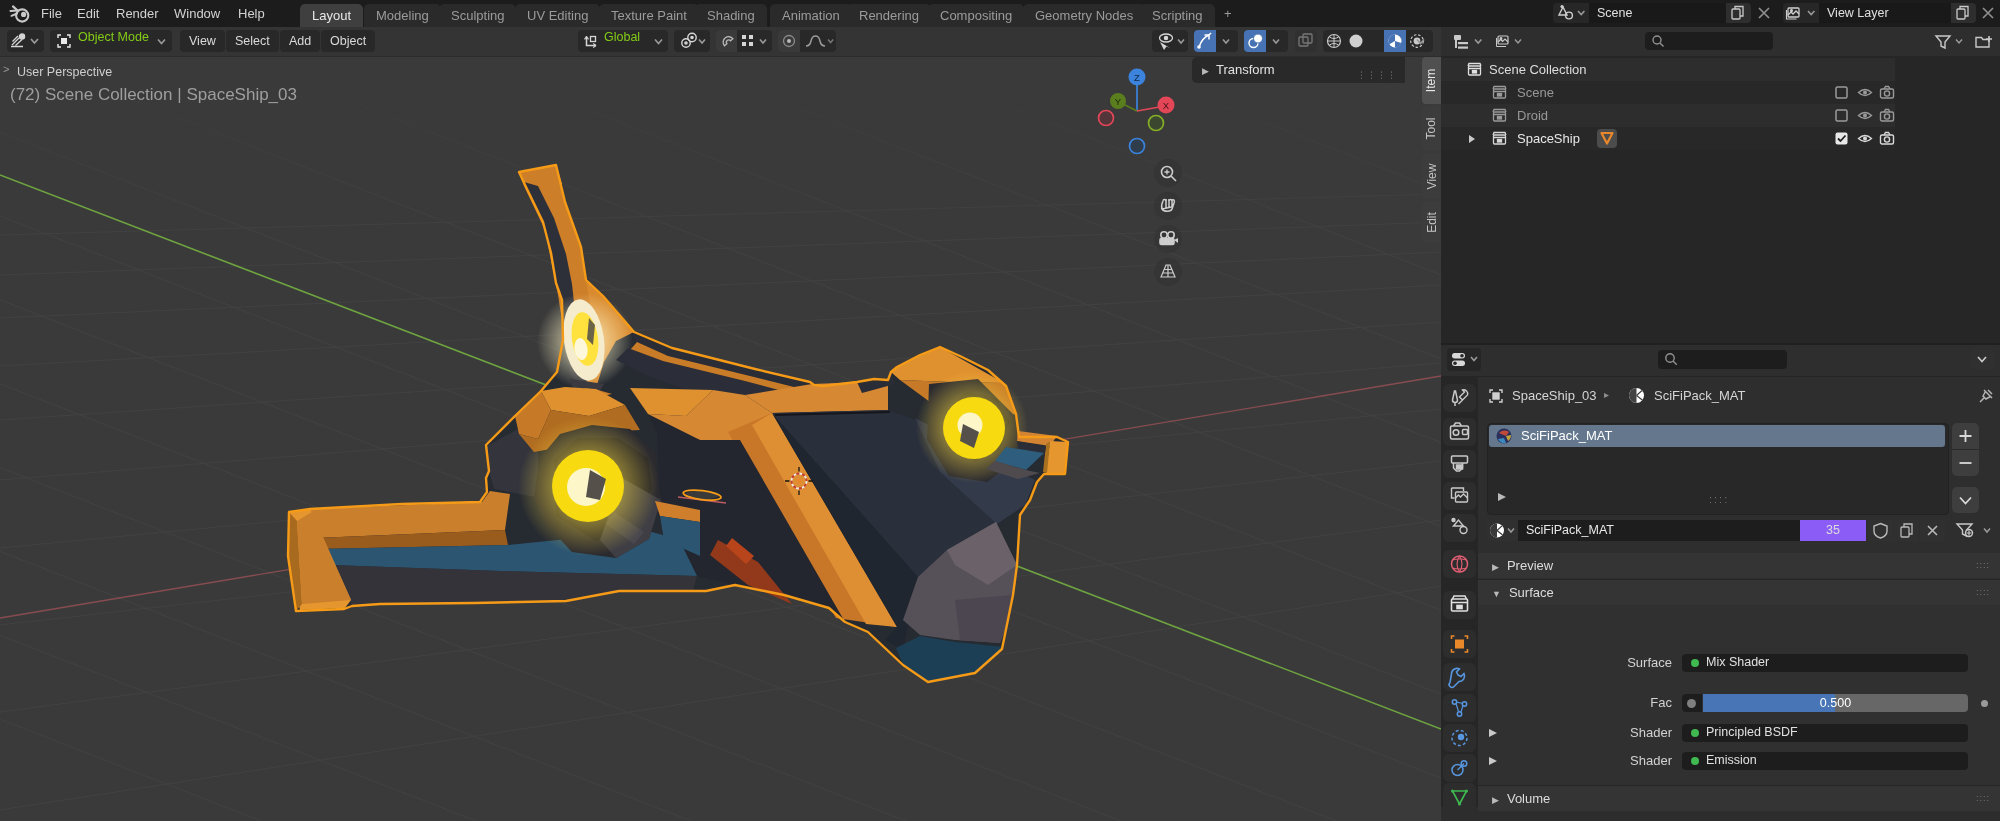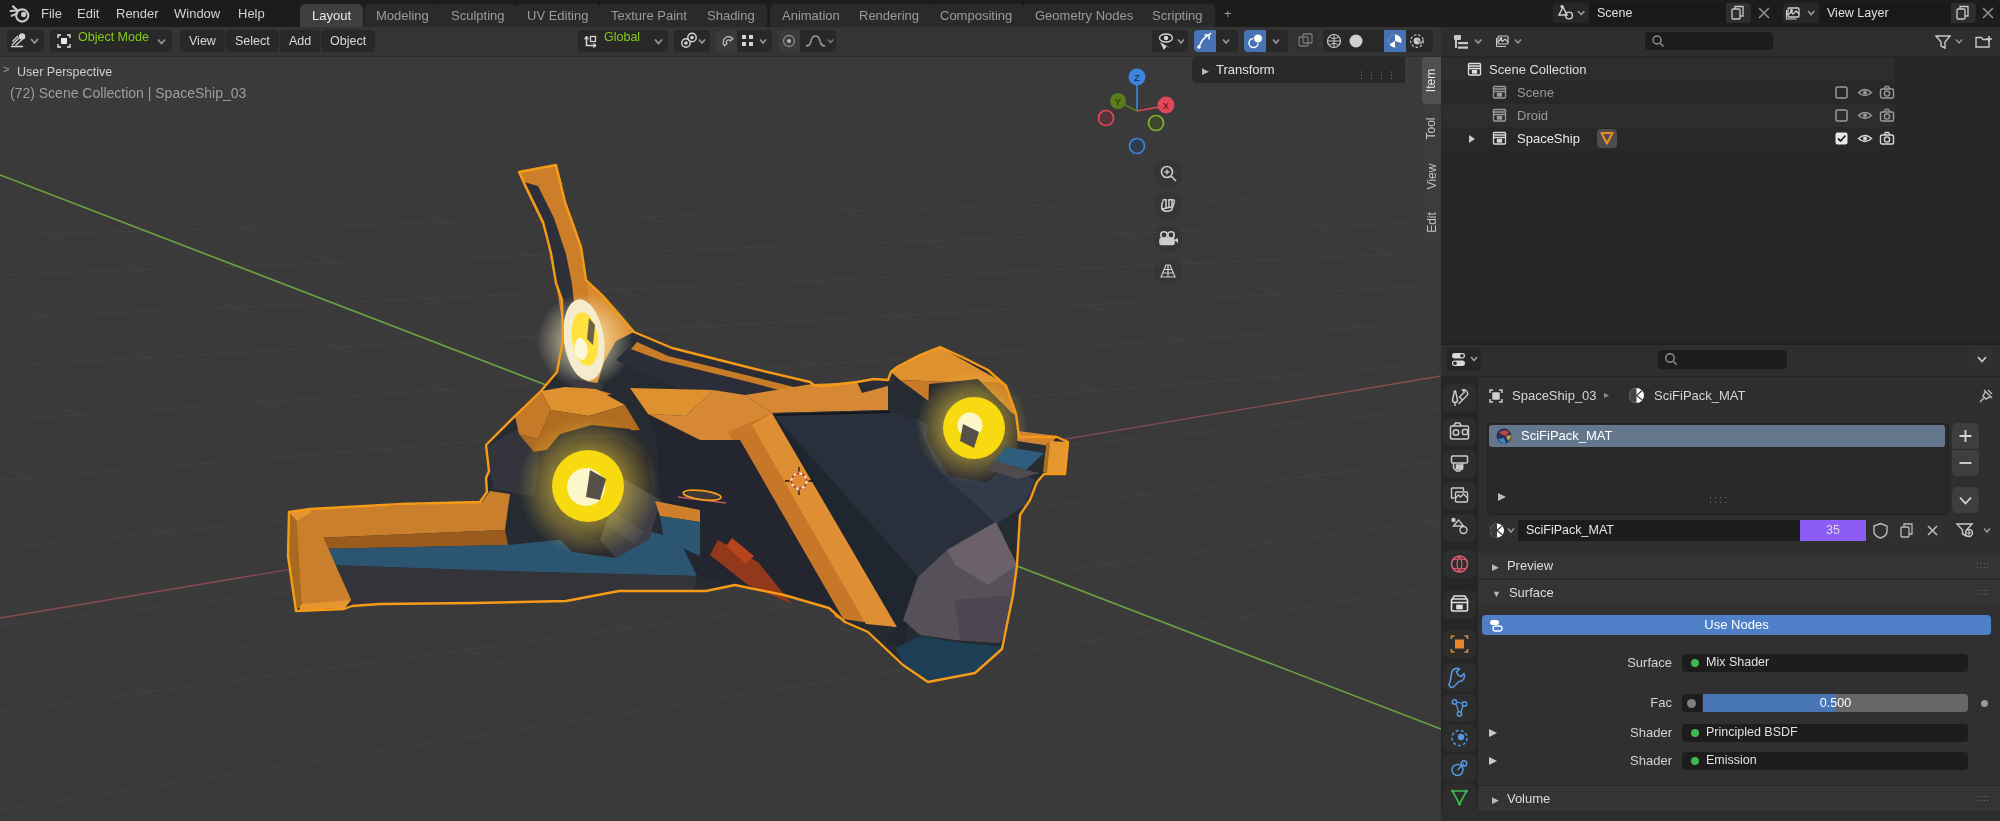--- a/index.html
+++ b/index.html
@@ -350,21 +350,21 @@
     </div>
     <div class="tbtn" style="left:1408px;top:3px;width:26px;height:22px;background:none">
       <svg width="26" height="22" viewBox="0 0 26 22">
           <path d="M9 9.5 l3.5 4 3.5-4" stroke="#9a9a9a" stroke-width="1.6" fill="none"></path>
         </svg>
     </div>
   </div>
 
   <div class="abs" style="left:3px;top:36px;color:#9a9a9a;font-size:11px">˃</div>
   <div class="abs" style="left:17px;top:38px;color:#cfcfcf;font-size:12.5px">User Perspective</div>
-  <div class="abs" style="left:10px;top:58px;color:#9e9e9e;font-size:14px">(72) Scene Collection | SpaceShip_03</div>
+  <div class="abs" style="left:10px;top:58px;color:#9e9e9e;font-size:17px">(72) Scene Collection | SpaceShip_03</div>
 
   <svg class="abs" style="left:1097px;top:29px" width="85" height="115" viewBox="0 0 85 115">
     <g stroke-width="1.7" fill="none">
       <line x1="40" y1="55" x2="40" y2="23" stroke="#3b83dd"></line>
       <line x1="40" y1="55" x2="22" y2="46" stroke="#5a7d1e"></line>
       <line x1="40" y1="55" x2="68" y2="50" stroke="#e24657"></line>
     </g>
     <circle cx="40" cy="21" r="8.5" fill="#3b83dd"></circle>
       <text x="40" y="25" font-size="9.5" fill="#10243c" text-anchor="middle" font-family="Liberation Sans">Z</text>
     <circle cx="21" cy="45" r="8" fill="#5a7d1e"></circle>
@@ -824,29 +824,20 @@
           <path d="M16 10.5 v5 M13.5 13 h5" stroke-width="1.2"></path>
       <path d="M31 8.5 l3 3.5 3-3.5" stroke="#9a9a9a" stroke-width="1.5"></path>
         </g>
       </svg>
 
     <div class="pnlh" style="top:210px"><span style="color:#b9b9b9;font-size:9px;margin:0 8px 0 14px">▶</span>Preview<span class="dots" style="right:10px;top:0">::::</span></div>
     <div class="abs" style="left:37px;top:236px;width:522px;height:1px;background:#262626"></div>
     <div class="pnlh" style="top:237px"><span style="color:#b9b9b9;font-size:9px;margin:0 8px 0 14px">▼</span>Surface<span class="dots" style="right:10px;top:0">::::</span></div>
     <div class="abs" style="left:37px;top:262px;width:522px;height:180px;background:#303030"></div>
 
-    <div class="abs" style="left:41px;top:272px;width:509px;height:20px;background:#4f80c7;border-radius:4px">
-      <svg style="position:absolute;left:6px;top:2px" width="17" height="17" viewBox="0 0 17 17">
-          <g fill="#fff">
-            <rect x="2" y="3" width="9" height="5" rx="2.5"></rect>
-            <rect x="5" y="9" width="9" height="5" rx="2.5" fill="none" stroke="#fff" stroke-width="1.3"></rect>
-          </g>
-        </svg>
-      <div style="text-align:center;color:#fff;font-size:13px;line-height:20px">Use Nodes</div>
-    </div>
     <div class="abs" style="left:0;top:311px;width:231px;height:18px;color:#d2d2d2;font-size:13px;text-align:right;line-height:18px">Surface</div>
     <div class="field" style="left:241px;top:311px;width:286px;height:18px;line-height:18px"><span style="display:inline-block;width:8px;height:8px;border-radius:50%;background:#3fb950;margin:0 7px 0 9px"></span><span style="position:relative;top:-1px">Mix Shader</span></div>
     <div class="abs" style="left:0;top:351px;width:231px;height:18px;color:#d2d2d2;font-size:13px;text-align:right;line-height:18px">Fac</div>
     <div class="abs" style="left:241px;top:351px;width:20px;height:18px;background:#1d1d1d;border-radius:4px 0 0 4px">
         <div style="width:9px;height:9px;border-radius:50%;background:#7f7f7f;margin:4.5px 0 0 5px"></div>
       </div>
     <div class="abs" style="left:262px;top:351px;width:265px;height:18px;background:#676767;border-radius:0 4px 4px 0;overflow:hidden">
       <div style="position:absolute;left:0;top:0;width:132px;height:18px;background:#4775b6"></div>
       <div style="position:absolute;width:265px;text-align:center;color:#fff;font-size:12.5px;line-height:18px">0.500</div>
     </div>

